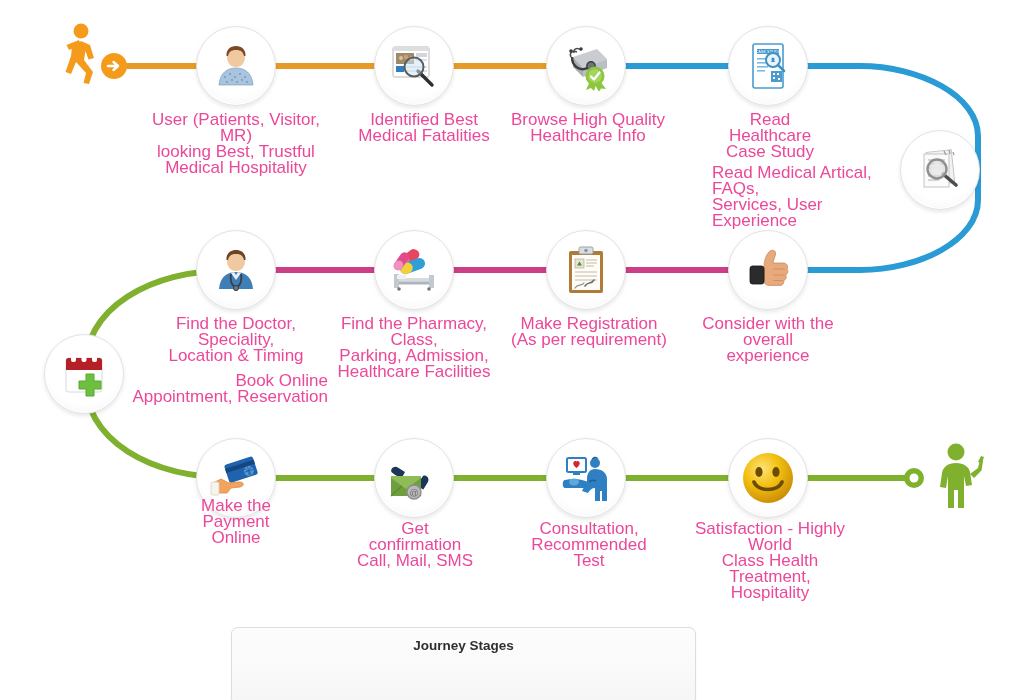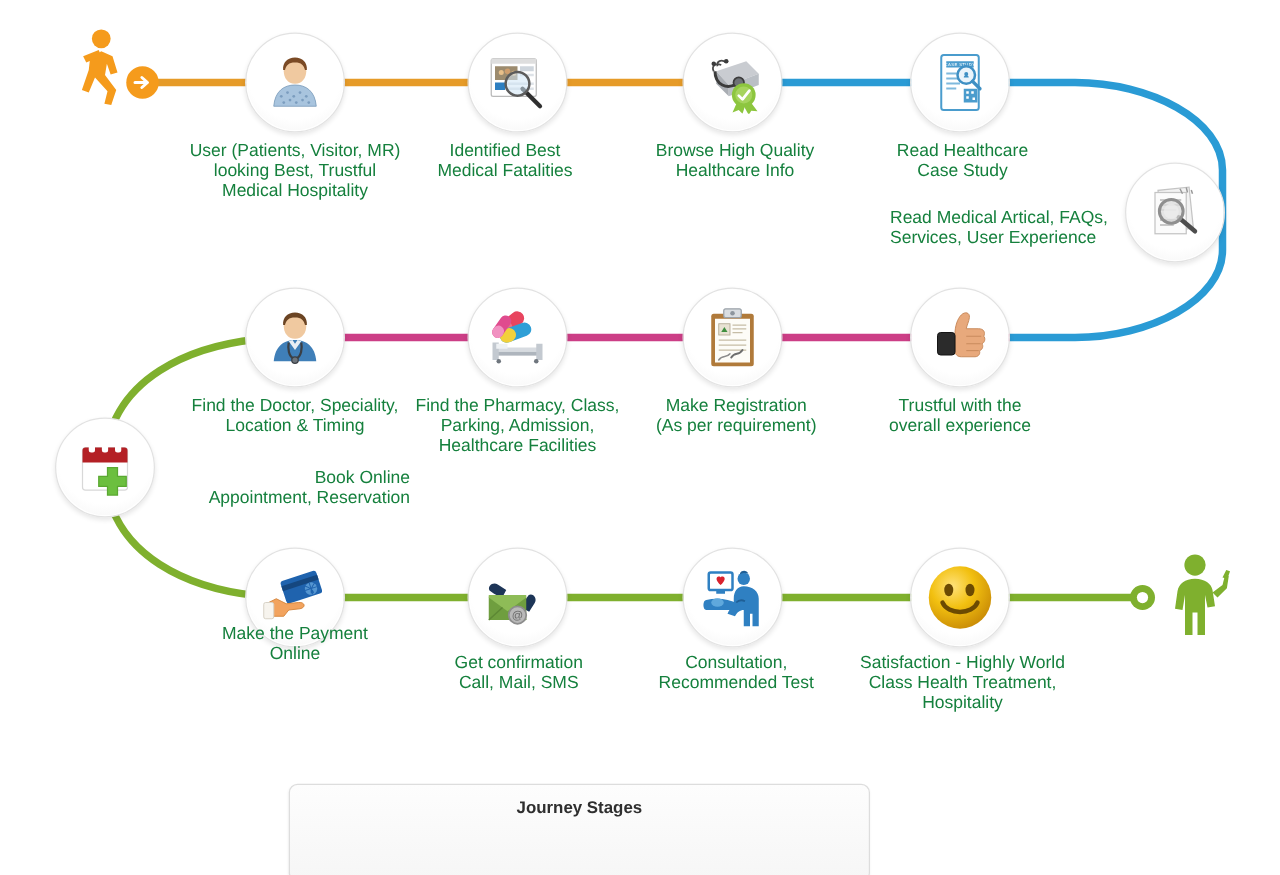--- a/index.html
+++ b/index.html
@@ -36,23 +36,23 @@
     border: 1px solid #e2e2e2;
     box-shadow: 0 2px 4px rgba(0,0,0,0.10), 0 0 0 1px rgba(255,255,255,0.9) inset;
     display: flex;
     align-items: center;
     justify-content: center;
     box-sizing: border-box;
   }
   .node svg { display: block; }
   .label {
     position: absolute;
-    font-size: 14px;
+    font-size: 17px;
     line-height: 16px;
-    color: #15803d;
+    color: #ec4899;
     text-align: center;
     white-space: pre-line;
   }
   .label.left-align {
     text-align: right;
   }
   .endpoint {
     position: absolute;
   }
   
@@ -185,21 +185,21 @@
       <circle cx="23" cy="17.5" r="2" fill="#e8c08a"></circle>
       <rect x="28" y="12" width="11" height="4" fill="#cfd6dd"></rect>
       <rect x="28" y="18" width="11" height="2" fill="#dde2e7"></rect>
       <rect x="8" y="25" width="8" height="6" fill="#2d7fc1"></rect>
       <rect x="18" y="25" width="21" height="2" fill="#dde2e7"></rect>
       <rect x="18" y="29" width="21" height="2" fill="#dde2e7"></rect>
       <line x1="30" y1="30" x2="44" y2="44" stroke="#2f2f2f" stroke-width="3.4" stroke-linecap="round"></line>
       <circle cx="26" cy="26" r="9.5" fill="#cfe5f5" fill-opacity="0.55" stroke="#5c5c5c" stroke-width="2"></circle>
     </svg>
   </div>
-  <div class="label" style="left:328px; top:112px; width:152px;">Identified Best
+  <div class="label" style="left:348px; top:112px; width:152px;">Identified Best
 Medical Fatalities</div>
 
   <div class="node" style="left:546px; top:26px;">
     <svg width="54" height="50" viewBox="0 0 54 50">
       <path d="M14 16 L38 8 L48 18 L24 27 Z" fill="#c9ccd1"></path>
       <path d="M14 16 L24 27 L24 36 L14 26 Z" fill="#a9adb3"></path>
       <path d="M24 27 L48 18 L48 27 L24 36 Z" fill="#babfc5"></path>
       <path d="M18 11 C13 9 10 12 12 16 M22 9 C18 6 14 8 15 12" fill="none" stroke="#4a4a4a" stroke-width="1.4"></path>
       <circle cx="12" cy="10" r="1.8" fill="#3c3c3c"></circle>
       <circle cx="22" cy="8" r="1.8" fill="#3c3c3c"></circle>
@@ -265,21 +265,21 @@
                C45 18 46.5 21 45 24 C46.5 25.5 46 29 43.5 30 C45 31.6 44 35 41.5 35.6
                C42.5 37.6 41 40.4 38 40.4 L27 40.4 C24 40.4 22 38.5 22 35.5 Z" fill="#E8A97C"></path>
       <path d="M22 22 C22 16 24 10 27 7 C30 4 34 5 33.5 9 C33.2 12 31.5 15 31 18 L41 18
                C45 18 46.5 21 45 24 C46.5 25.5 46 29 43.5 30 C45 31.6 44 35 41.5 35.6
                C42.5 37.6 41 40.4 38 40.4 L27 40.4 C24 40.4 22 38.5 22 35.5 Z" fill="none" stroke="#c98b5d" stroke-width="0.8"></path>
       <path d="M31 24 L43 24 M31 30 L42.5 30 M31 35.5 L41 35.5" stroke="#c98b5d" stroke-width="0.8" fill="none"></path>
       <rect x="8" y="21" width="14" height="18" rx="2.5" fill="#2b2b2b"></rect>
       <rect x="8" y="21" width="14" height="18" rx="2.5" fill="none" stroke="#151515" stroke-width="0.8"></rect>
     </svg>
   </div>
-  <div class="label" style="left:700px; top:316px; width:136px;">Trustful with the
+  <div class="label" style="left:700px; top:316px; width:136px;">Consider with the
 overall experience</div>
 
   <div class="node" style="left:546px; top:230px;">
     <svg width="46" height="52" viewBox="0 0 46 52">
       <rect x="6" y="7" width="34" height="42" rx="2" fill="#b07a3a"></rect>
       <rect x="9" y="11" width="28" height="35" fill="#fdfcf7"></rect>
       <rect x="16" y="3" width="14" height="7" rx="1.5" fill="#d9dde1" stroke="#9aa1a8" stroke-width="1"></rect>
       <circle cx="23" cy="6.5" r="1.8" fill="#8d959d"></circle>
       <rect x="12" y="15" width="9" height="9" fill="#e8e3d3" stroke="#b3ab94" stroke-width="0.7"></rect>
       <path d="M14 21.5 L16.5 17.5 L19 21.5 Z" fill="#3f8f3f"></path>

